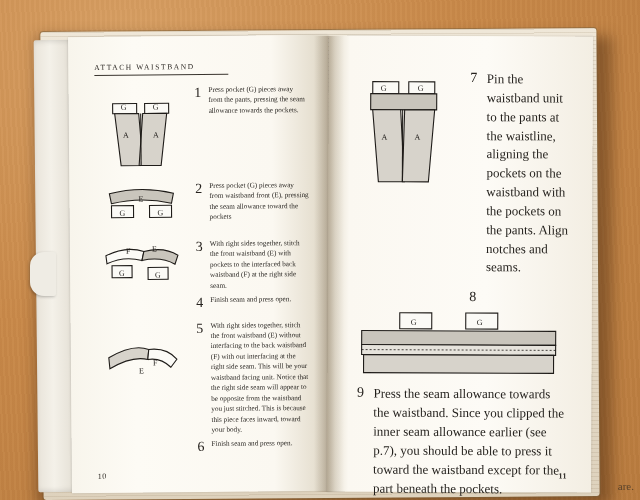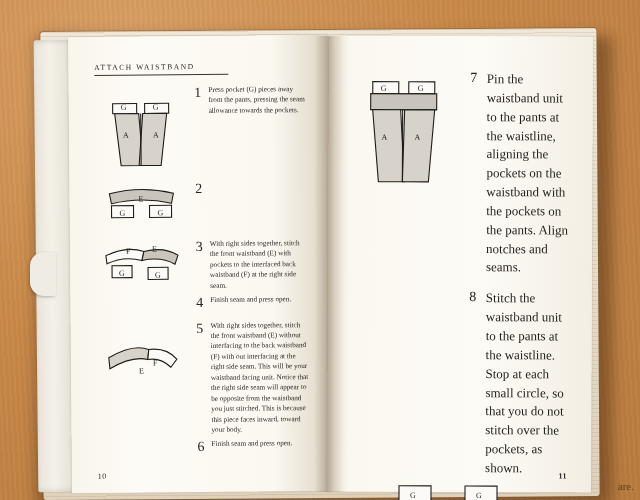--- a/index.html
+++ b/index.html
@@ -186,20 +186,21 @@
               <svg width="92" height="46" viewBox="0 0 92 46">
                 <path class="fillmid" d="M14 12 q32 -8 64 0 l-2 10 q-30 -7 -60 0 z"></path>
                 <path class="fillwhite" d="M16 24 h22 v12 h-22 z"></path>
                 <path class="fillwhite" d="M54 24 h22 v12 h-22 z"></path>
                 <text class="lbl" x="24" y="34">G</text>
                 <text class="lbl" x="43" y="20">E</text>
                 <text class="lbl" x="62" y="34">G</text>
               </svg>
             </div>
             <div class="num">2</div>
+            <div class="txt">Press pocket (G) pieces away from waistband front (E), pressing the seam allowance toward the pockets</div>
           </div>
 
           <div class="step" style="margin-top:16px;">
             <div class="fig" style="height:46px">
               <svg width="92" height="50" viewBox="0 0 92 50">
                 <path class="fillwhite" d="M10 16 q20 -10 38 -4 l-2 9 q-18 -5 -35 3 z"></path>
                 <path class="fillmid" d="M48 12 q20 -5 34 4 l-3 9 q-14 -8 -33 -4 z"></path>
                 <path class="fillwhite" d="M16 26 h20 v12 h-20 z"></path>
                 <path class="fillwhite" d="M52 28 h20 v12 h-20 z"></path>
                 <text class="lbl" x="30" y="14">F</text>
@@ -260,39 +261,39 @@
               <text class="lbl" x="66" y="70">A</text>
             </svg>
           </div>
           <div style="flex:1">
             <div style="display:flex;align-items:flex-start;">
               <div class="rnum">7</div>
               <div class="rtxt">Pin the waistband unit to the pants at the waistline, aligning the pockets on the waistband with the pockets on the pants. Align notches and seams.</div>
             </div>
             <div style="display:flex;align-items:flex-start;margin-top:12px;">
               <div class="rnum">8</div>
-              <div class="rtxt">Stitch the waistband unit to the pants at the waistline. Stop at each small circle, so that you do not stitch over the pockets, as shown.</div>
             </div>
           </div>
         </div>
 
         <div class="bigfig" style="margin-top:2px;">
           <svg width="222" height="74" viewBox="0 0 222 74">
             <path class="fillwhite" d="M52 6 h32 v16 h-32 z"></path>
             <path class="fillwhite" d="M118 6 h32 v16 h-32 z"></path>
             <path class="fillmid" d="M14 24 h194 v14 h-194 z"></path>
             <path class="fillgray" d="M14 38 h194 v10 h-194 z" style="fill:#e6e3dc"></path>
             <path class="fillgray" d="M16 48 h190 v18 h-190 z"></path>
             <line class="dash" x1="14" y1="43" x2="208" y2="43"></line>
             <text class="lbl" x="63" y="18">G</text>
             <text class="lbl" x="129" y="18">G</text>
           </svg>
         </div>
         <div style="display:flex;align-items:flex-start;margin-top:4px;">
           <div class="rnum">9</div>
+          <div class="rtxt">Press the seam allowance towards the waistband. Since you clipped the inner seam allowance earlier (see p.7), you should be able to press it toward the waistband except for the part beneath the pockets.</div>
         </div>
 
         <div class="bigfig" style="margin-top:8px;">
           <svg width="222" height="72" viewBox="0 0 222 72">
             <path class="fillwhite" d="M50 4 h34 v18 h-34 z"></path>
             <path class="fillwhite" d="M120 4 h34 v18 h-34 z"></path>
             <path class="fillmid" d="M14 22 h194 v16 h-194 z"></path>
             <path class="fillgray" d="M16 38 h190 v22 h-190 z"></path>
             <circle cx="50" cy="24" r="2.2" class="fillwhite"></circle>
             <circle cx="84" cy="24" r="2.2" class="fillwhite"></circle>

